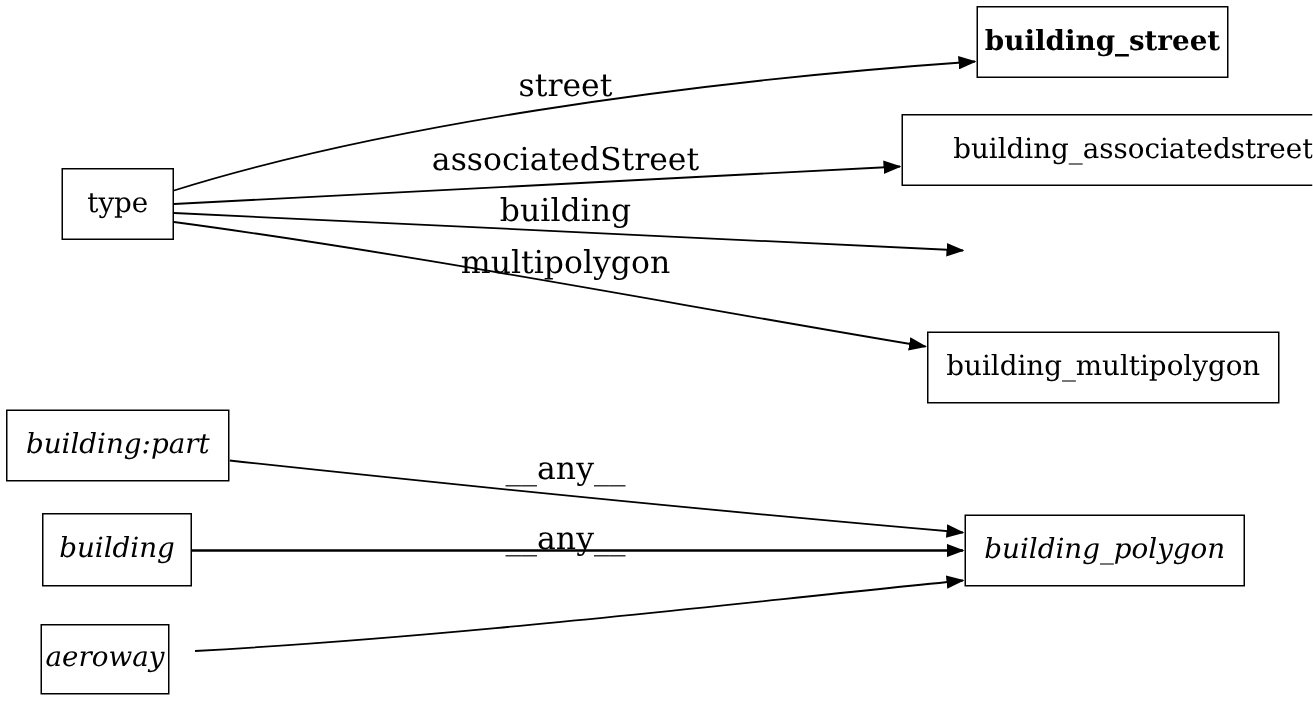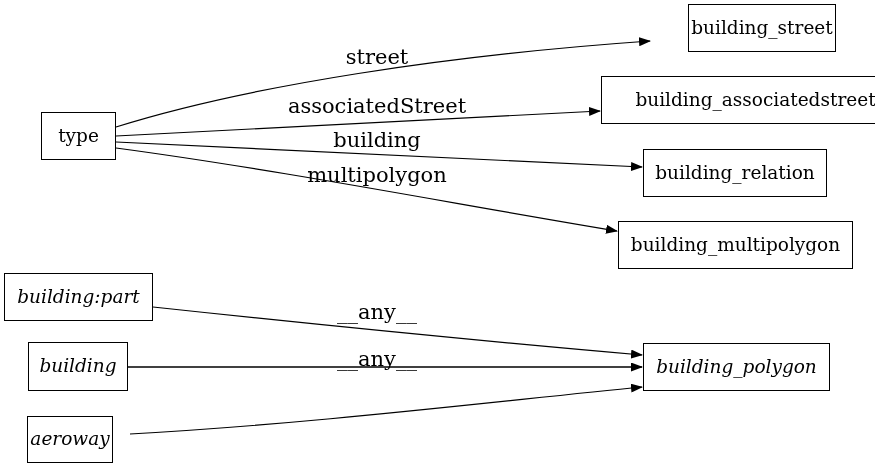--- a/index.html
+++ b/index.html
@@ -56,25 +56,24 @@
       <path d="M116,142 C280,149 460,159 642,167" marker-end="url(#arrow)"></path>
       <path d="M116,148 C280,170 460,205 617,231" marker-end="url(#arrow)"></path>
       <path d="M153,307 C320,325 480,341 642,355" marker-end="url(#arrow)"></path>
       <path d="M128,367 L642,367" stroke-width="1.6" marker-end="url(#arrow)"></path>
       <path d="M130,434 C310,424 490,402 642,387" marker-end="url(#arrow)"></path>
     </g>
   </svg>
 
   <div class="node" style="left:41px; top:112px; width:75px; height:48px;">type</div>
 
-  <div class="node" style="left:688px; top:4px; width:148px; height:48px;">building_street</div>
+  <div class="node" style="left:651px; top:4px; width:168px; height:48px;font-weight:bold;">building_street</div>
 
   <div class="node" style="left:601px; top:76px; width:309px; height:48px;">building_associatedstreet</div>
 
-  <div class="node" style="left:643px; top:149px; width:184px; height:48px;">building_relation</div>
 
   <div class="node" style="left:618px; top:221px; width:235px; height:48px;">building_multipolygon</div>
 
   <div class="node b2" style="left:4px; top:273px; width:149px; height:48px;">building:part</div>
 
   <div class="node b2" style="left:28px; top:342px; width:100px; height:49px;">building</div>
 
   <div class="node b2" style="left:27px; top:416px; width:86px; height:47px;">aeroway</div>
 
   <div class="node b2" style="left:643px; top:343px; width:187px; height:48px;">building_polygon</div>

